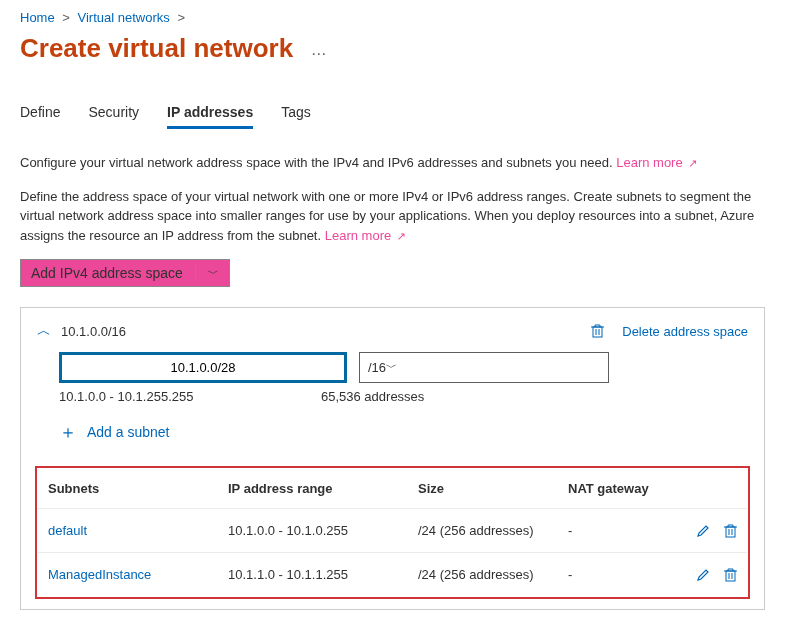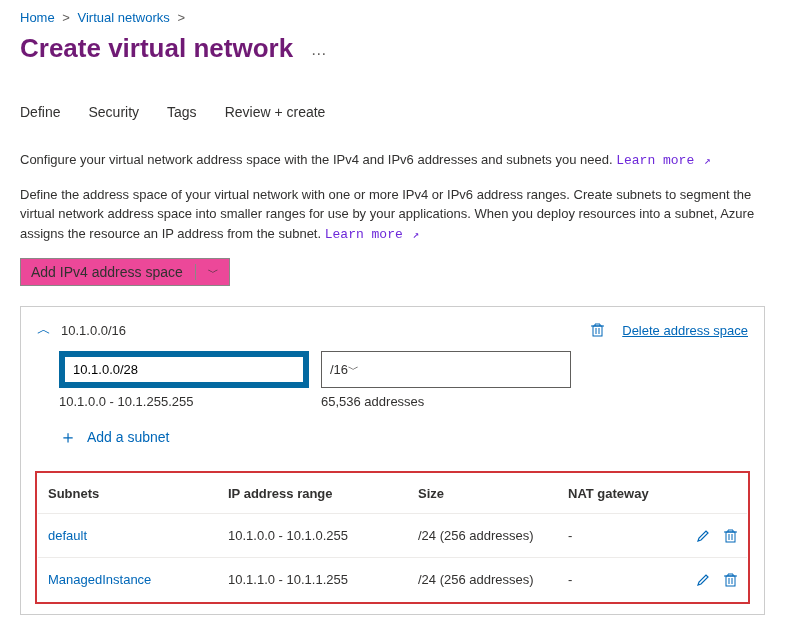--- a/index.html
+++ b/index.html
@@ -8,38 +8,38 @@
       font-size: 13px;
       color: #323130;
       background: #fff;
       width: 785px;
       height: 620px;
       padding: 10px 20px;
     }
     .breadcrumb { font-size: 13px; color: #0067b8; margin-bottom: 8px; }
     .breadcrumb span.sep { color: #605e5c; margin: 0 4px; }
     .breadcrumb a { color: #0067b8; text-decoration: none; cursor: pointer; }
-    h1.title { font-size: 26px; font-weight: 600; color: #701a75; margin-bottom: 40px; display:inline-block; }
+    h1.title { font-size: 26px; font-weight: 600; color: #c2410c; margin-bottom: 40px; display:inline-block; }
     .title-suffix { display:inline-block; margin-left: 14px; color:#605e5c; letter-spacing:2px; font-size:16px; vertical-align: 2px;}
     .tabs { display:flex; gap: 28px; border-bottom: none; margin-bottom: 24px; }
     .tab { font-size: 14px; color:#323130; padding-bottom: 6px; cursor:pointer; }
     .tab.active { font-weight:600; border-bottom: 3px solid #0067b8; }
     .desc { font-size: 13px; color:#323130; line-height: 1.5; margin-bottom: 14px; max-width: 740px; }
-    .link { color:#6d28d9; text-decoration:none; cursor:pointer;font-family:Liberation Mono, monospace; }
+    .link { color:#ec4899; text-decoration:none; cursor:pointer; }
     .ext-icon { font-size:11px; display:inline-block; margin-left:2px; }
     .add-space-btn { border: 1px solid #8a8886; background:#ec4899; padding: 5px 10px; font-size:14px; display:flex; align-items:center; gap:12px; cursor:pointer; margin-bottom:20px; }
     .add-space-btn .divider { width:1px; height:16px; background:#8a8886; }
     .add-space-btn .chev { font-size:11px; }
     .space-block { border:1px solid #ccc; padding: 14px 16px 0 16px; }
     .space-header { display:flex; align-items:center; justify-content:space-between; margin-bottom: 12px; }
     .space-header-left { display:flex; align-items:center; gap:10px; }
     .chevron-up { color:#0067b8; font-size:14px; cursor:pointer; }
-    .delete-link { color:#0067b8; font-size:13px; display:flex; align-items:center; gap:18px; cursor:pointer;text-decoration:underline; }
+    .delete-link { color:#0067b8; font-size:13px; display:flex; align-items:center; gap:18px; cursor:pointer; }
     .inputs-row { display:flex; gap:12px; margin-left: 22px; margin-bottom:6px; }
-    .text-input { border:6px solid #0369a1; padding:5px 8px; font-size:13px; width:250px; font-family:inherit; }
+    .text-input { border:3px solid #0369a1; padding:5px 8px; font-size:13px; width:288px; font-family:inherit;text-align:center; }
     .select-wrap { border:1px solid #605e5c; width:250px; padding:5px 8px; display:flex; align-items:center; cursor:pointer; }
     .info-row { display:flex; margin-left:22px; font-size:13px; color:#323130; margin-bottom:16px; }
     .info-row > div:first-child { width:262px; }
     .add-subnet { display:flex; align-items:center; gap:10px; color:#0067b8; margin-left:22px; cursor:pointer; font-size:14px; margin-bottom:22px; }
     .add-subnet .plus { font-size:18px; font-weight:300; }
     .subnet-table-wrap { border:2px solid #d13438; margin: 0 -2px 10px -2px; padding: 1px; }
     .subnet-table { width:100%; border-collapse:collapse; }
     .subnet-table th { text-align:left; font-weight:600; font-size:13px; padding:12px 10px; border-bottom:1px solid #edebe9; }
     .subnet-table td { padding:14px 10px; font-size:13px; border-bottom:1px solid #edebe9; }
     .subnet-table tr:last-child td { border-bottom:none; }
@@ -59,22 +59,22 @@
 </div>
 
 <div>
   <h1 class="title">Create virtual network</h1>
   <span class="title-suffix">…</span>
 </div>
 
 <div class="tabs">
   <div class="tab">Define</div>
   <div class="tab">Security</div>
+  <div class="tab active">IP addresses</div>
   <div class="tab">Tags</div>
-  <div class="tab">Review + create</div>
 </div>
 
 <p class="desc">
   <span>Configure your virtual network address space with the IPv4 and IPv6 addresses and subnets you need.</span>
   <a class="link"><span>Learn more</span> <span class="ext-icon">↗</span></a>
 </p>
 
 <p class="desc">
   <span>Define the address space of your virtual network with one or more IPv4 or IPv6 address ranges. Create subnets to segment the virtual network address space into smaller ranges for use by your applications. When you deploy resources into a subnet, Azure assigns the resource an IP address from the subnet.</span>
   <a class="link"><span>Learn more</span> <span class="ext-icon">↗</span></a>

